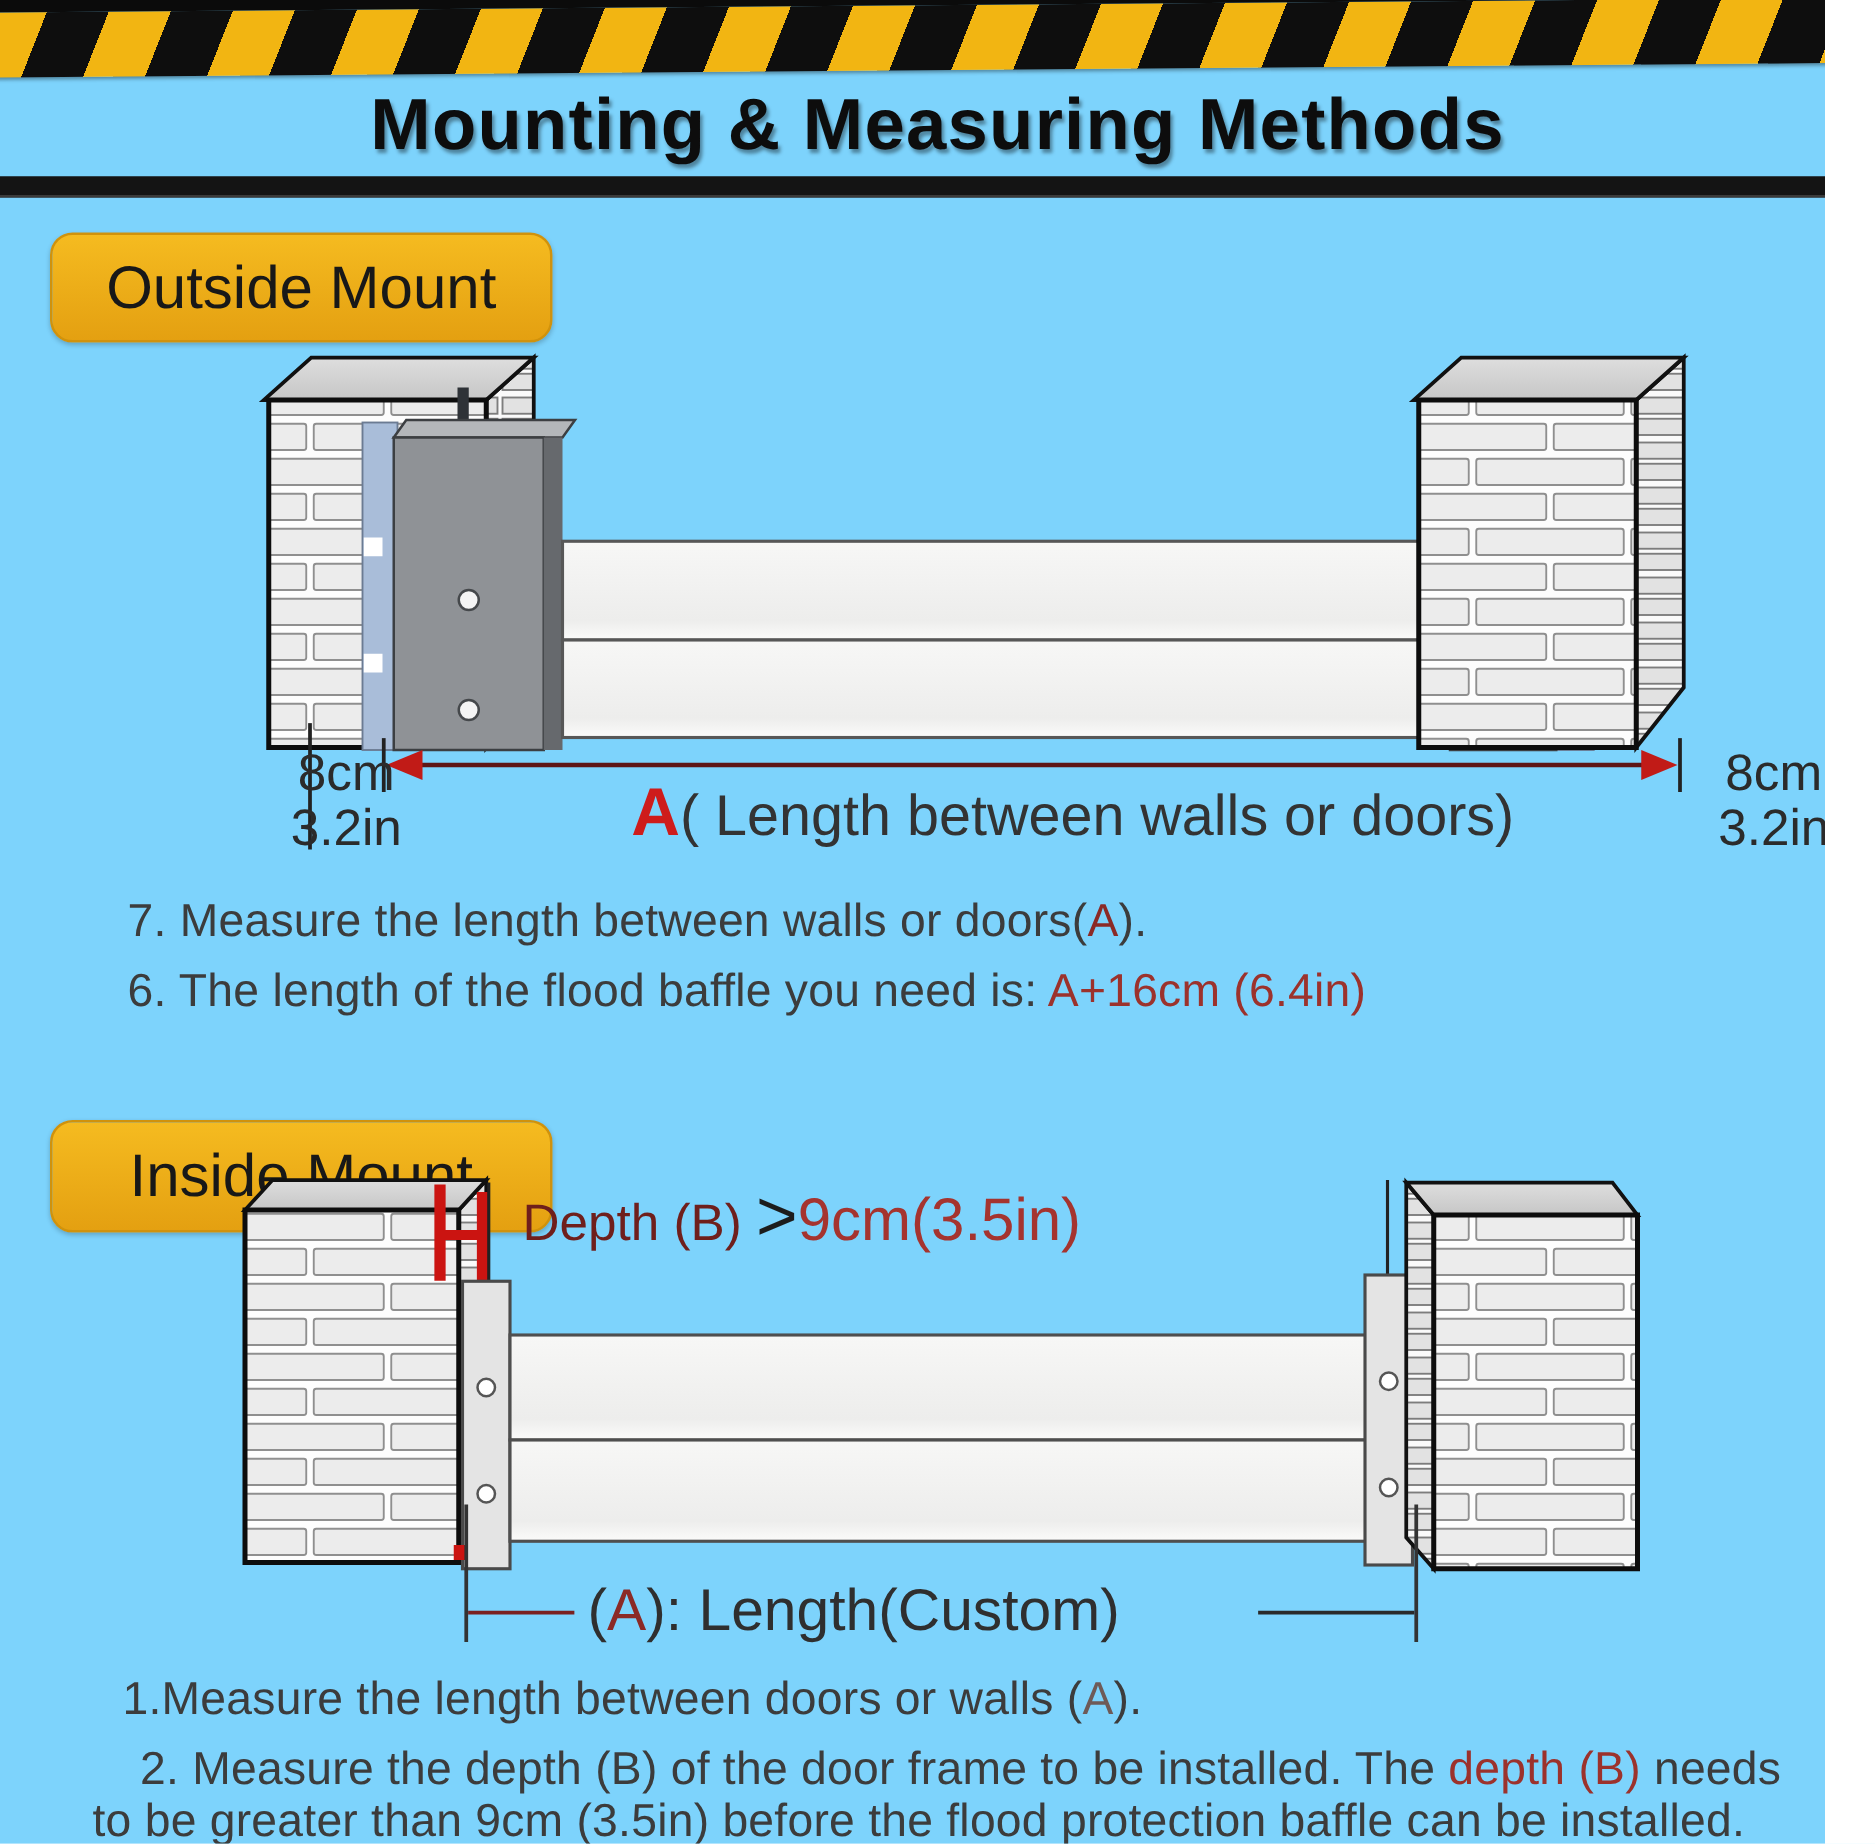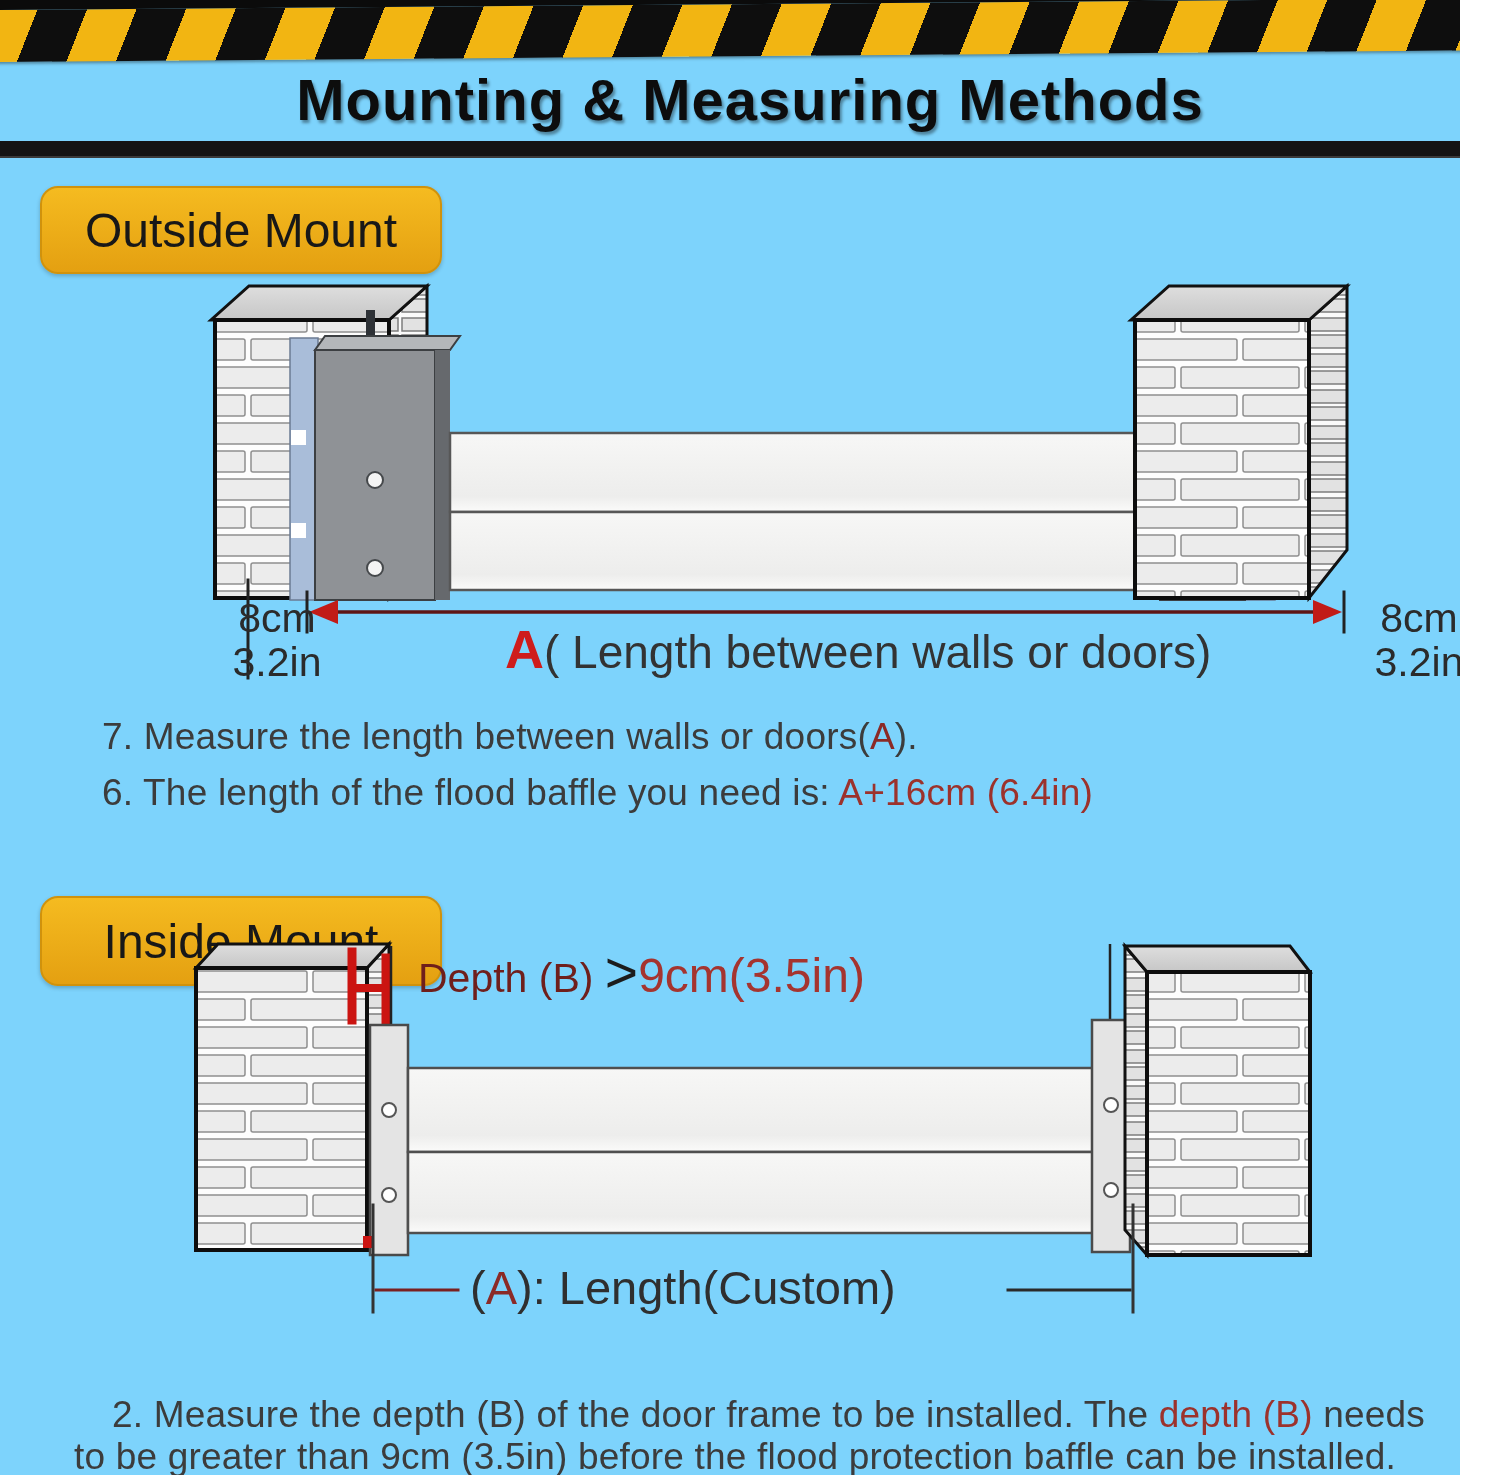--- a/index.html
+++ b/index.html
@@ -199,18 +199,21 @@
 
     <g stroke-linecap="square">
       <line x1="373" y1="265" x2="373" y2="372" stroke="#333" stroke-width="3"></line>
       <line x1="1133" y1="265" x2="1133" y2="372" stroke="#333" stroke-width="3"></line>
       <line x1="376" y1="350" x2="458" y2="350" stroke="#7a2020" stroke-width="3"></line>
       <line x1="1008" y1="350" x2="1130" y2="350" stroke="#2a2a2a" stroke-width="3"></line>
     </g>
     <text x="470" y="364" font-size="47"><tspan fill="#2f2f2f">(</tspan><tspan fill="#8b2a26">A</tspan><tspan fill="#2f2f2f">): Length(Custom)</tspan></text>
   </svg>
 
+  <div class="instr" style="top:1338px;left:98px;">
+    <span>1.Measure the length between doors or walls (</span><span class="gray-a">A</span><span>).</span>
+  </div>
   <div class="instr" style="top:1394px;left:112px;">
     <span>2. Measure the depth (B) of the door frame to be installed. The </span><span class="red-hl">depth (B)</span><span> needs</span>
   </div>
   <div class="instr" style="top:1436px;left:74px;">to be greater than 9cm (3.5in) before the flood protection baffle can be installed.</div>
 
 </div>
 
 </body></html>

